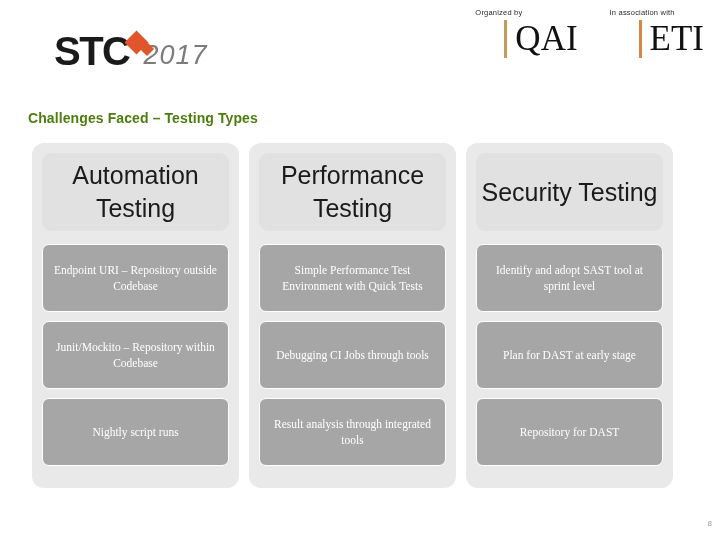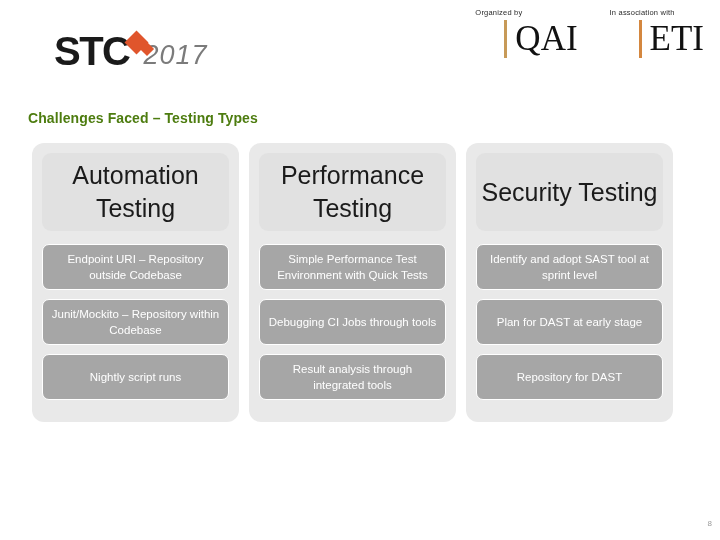--- a/index.html
+++ b/index.html
@@ -157,27 +157,28 @@
     margin-bottom: 13px;
   }
   .cell {
     background: #a6a6a6;
     border: 1.5px solid #ffffff;
     border-radius: 7px;
     color: #ffffff;
     font-size: 11.5px;
     line-height: 16px;
     text-align: center;
-    height: 46px;
+    height: 68px;
     display: flex;
     align-items: center;
     justify-content: center;
     padding: 4px 8px;
     box-sizing: border-box;
     margin-bottom: 9px;
+    font-family: Liberation Serif, serif;
   }
   .cell:last-child { margin-bottom: 0; }
 
   
   .page-number {
     position: absolute;
     right: 8px;
     bottom: 12px;
     font-size: 8px;
     color: #9a9a9a;

